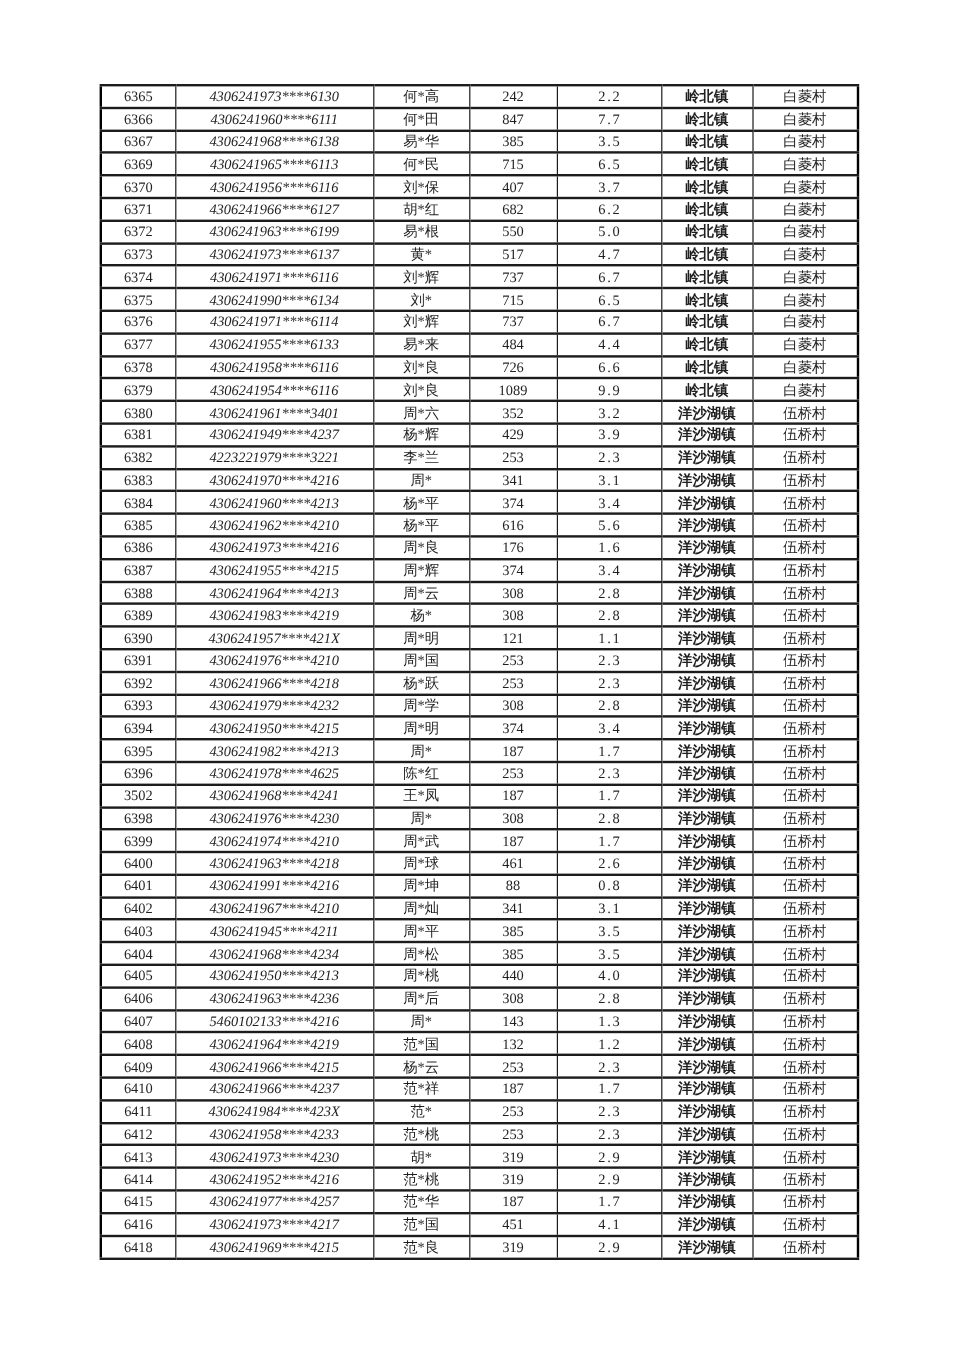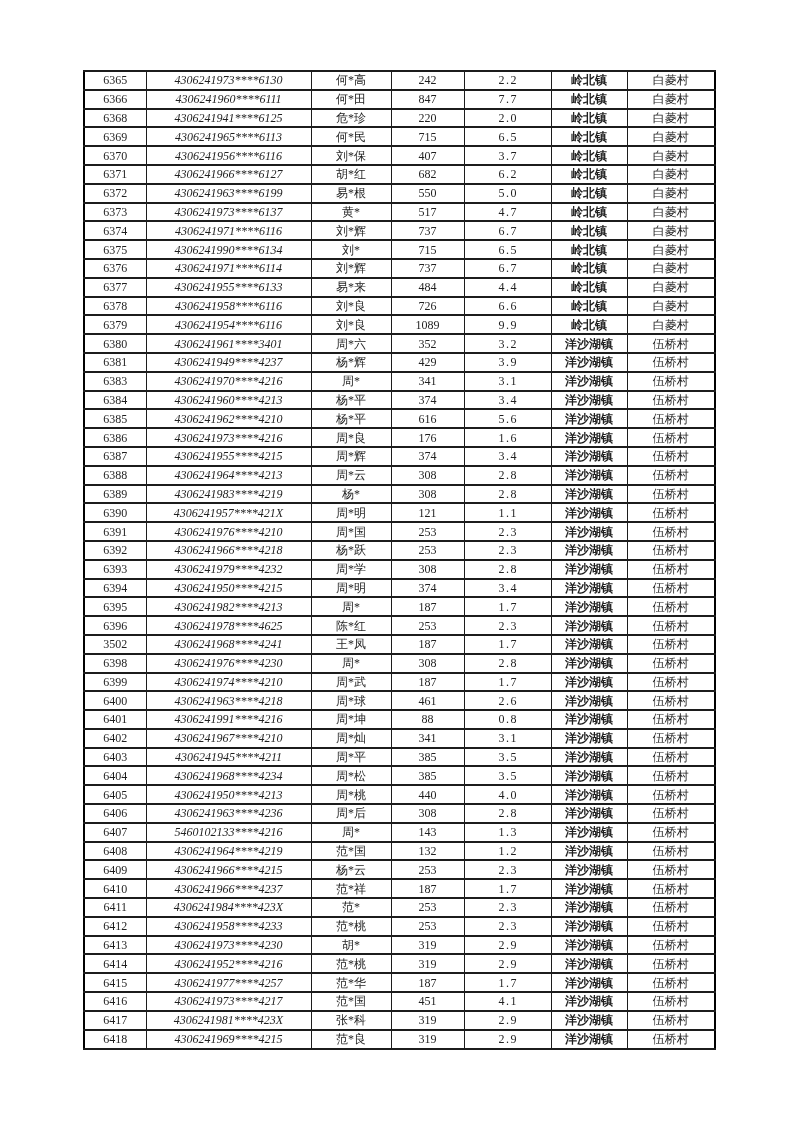--- a/index.html
+++ b/index.html
@@ -65,25 +65,25 @@
         <tr>
           <td class="c-serial">6366</td>
           <td class="c-id">4306241960****6111</td>
           <td class="c-name">何*田</td>
           <td class="c-amount">847</td>
           <td class="c-rate">7.7</td>
           <td class="c-town">岭北镇</td>
           <td class="c-village">白菱村</td>
         </tr>
         <tr>
-          <td class="c-serial">6368</td>
-          <td class="c-id">4306241941****6125</td>
-          <td class="c-name">危*珍</td>
-          <td class="c-amount">220</td>
-          <td class="c-rate">2.0</td>
+          <td class="c-serial">6367</td>
+          <td class="c-id">4306241968****6138</td>
+          <td class="c-name">易*华</td>
+          <td class="c-amount">385</td>
+          <td class="c-rate">3.5</td>
           <td class="c-town">岭北镇</td>
           <td class="c-village">白菱村</td>
         </tr>
         <tr>
           <td class="c-serial">6369</td>
           <td class="c-id">4306241965****6113</td>
           <td class="c-name">何*民</td>
           <td class="c-amount">715</td>
           <td class="c-rate">6.5</td>
           <td class="c-town">岭北镇</td>
@@ -191,20 +191,29 @@
         <tr>
           <td class="c-serial">6381</td>
           <td class="c-id">4306241949****4237</td>
           <td class="c-name">杨*辉</td>
           <td class="c-amount">429</td>
           <td class="c-rate">3.9</td>
           <td class="c-town">洋沙湖镇</td>
           <td class="c-village">伍桥村</td>
         </tr>
         <tr>
+          <td class="c-serial">6382</td>
+          <td class="c-id">4223221979****3221</td>
+          <td class="c-name">李*兰</td>
+          <td class="c-amount">253</td>
+          <td class="c-rate">2.3</td>
+          <td class="c-town">洋沙湖镇</td>
+          <td class="c-village">伍桥村</td>
+        </tr>
+        <tr>
           <td class="c-serial">6383</td>
           <td class="c-id">4306241970****4216</td>
           <td class="c-name">周*</td>
           <td class="c-amount">341</td>
           <td class="c-rate">3.1</td>
           <td class="c-town">洋沙湖镇</td>
           <td class="c-village">伍桥村</td>
         </tr>
         <tr>
           <td class="c-serial">6384</td>
@@ -497,29 +506,20 @@
         <tr>
           <td class="c-serial">6416</td>
           <td class="c-id">4306241973****4217</td>
           <td class="c-name">范*国</td>
           <td class="c-amount">451</td>
           <td class="c-rate">4.1</td>
           <td class="c-town">洋沙湖镇</td>
           <td class="c-village">伍桥村</td>
         </tr>
         <tr>
-          <td class="c-serial">6417</td>
-          <td class="c-id">4306241981****423X</td>
-          <td class="c-name">张*科</td>
-          <td class="c-amount">319</td>
-          <td class="c-rate">2.9</td>
-          <td class="c-town">洋沙湖镇</td>
-          <td class="c-village">伍桥村</td>
-        </tr>
-        <tr>
           <td class="c-serial">6418</td>
           <td class="c-id">4306241969****4215</td>
           <td class="c-name">范*良</td>
           <td class="c-amount">319</td>
           <td class="c-rate">2.9</td>
           <td class="c-town">洋沙湖镇</td>
           <td class="c-village">伍桥村</td>
         </tr>
       </tbody>
   </table>

